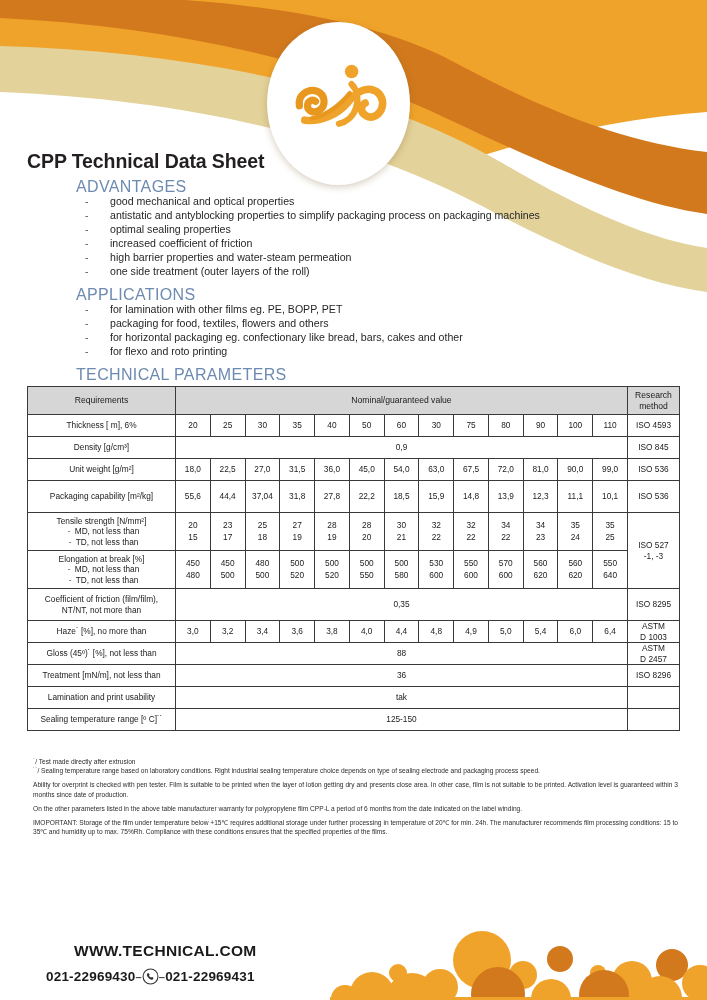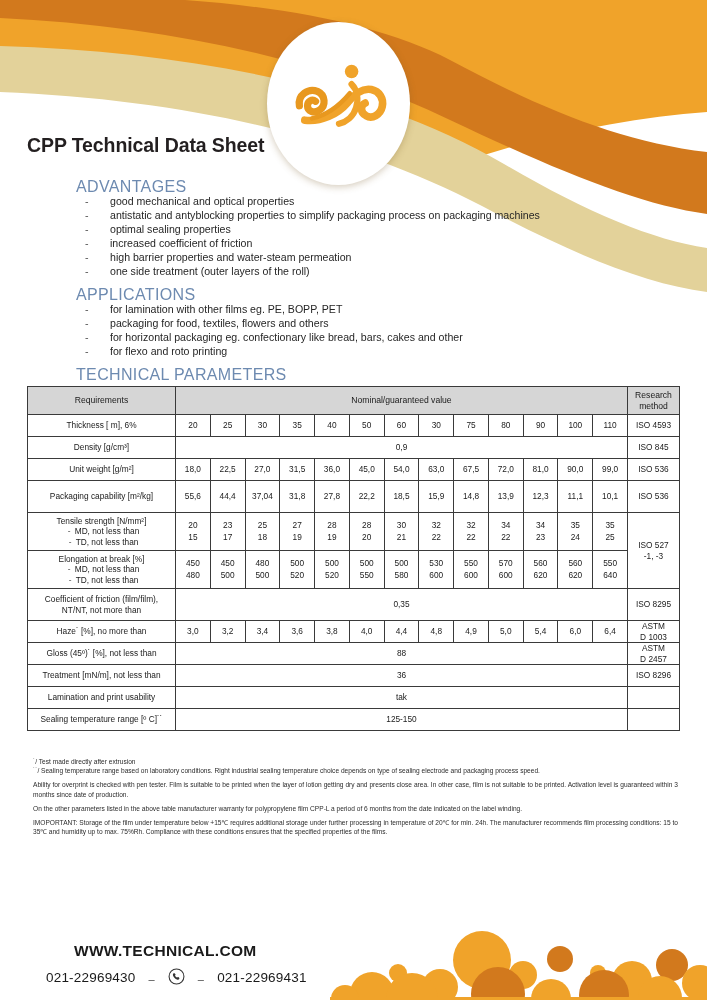--- a/index.html
+++ b/index.html
@@ -31,21 +31,21 @@
     border-radius: 50%;
     background: #ffffff;
     box-shadow: 0 2px 7px rgba(120,90,40,0.30);
     display: flex; align-items: center; justify-content: center;
   }
   #logo-mark { width: 108px; height: 108px; }
 
   
   #doc-title {
     position: absolute;
-    left: 27px; top: 134px;
+    left: 27px; top: 150px;
     font-size: 19.5px;
     font-weight: bold;
     color: #231f20;
     letter-spacing: -0.1px;
   }
 
   
   .sec-head {
     position: absolute;
     left: 76px;
@@ -148,23 +148,23 @@
     position: absolute;
     left: 74px; top: 942px;
     font-size: 15.5px;
     font-weight: bold;
     color: #1a1a1a;
     letter-spacing: 0.3px;
   }
   #phones {
     position: absolute;
     left: 46px; top: 968px;
-    display: flex; align-items: flex-end; gap: 13px;
+    display: flex; align-items: center; gap: 0;
     font-size: 13.5px;
-    font-weight: normal;
+    font-weight: bold;
     color: #1a1a1a;
     letter-spacing: 0.2px;
   }
   .pdash { color: #444; font-size: 11px; }
   #phone-icon { width: 17px; height: 17px; display: block; }
 </style>
 </head>
 <body>
 
 <div id="page">

